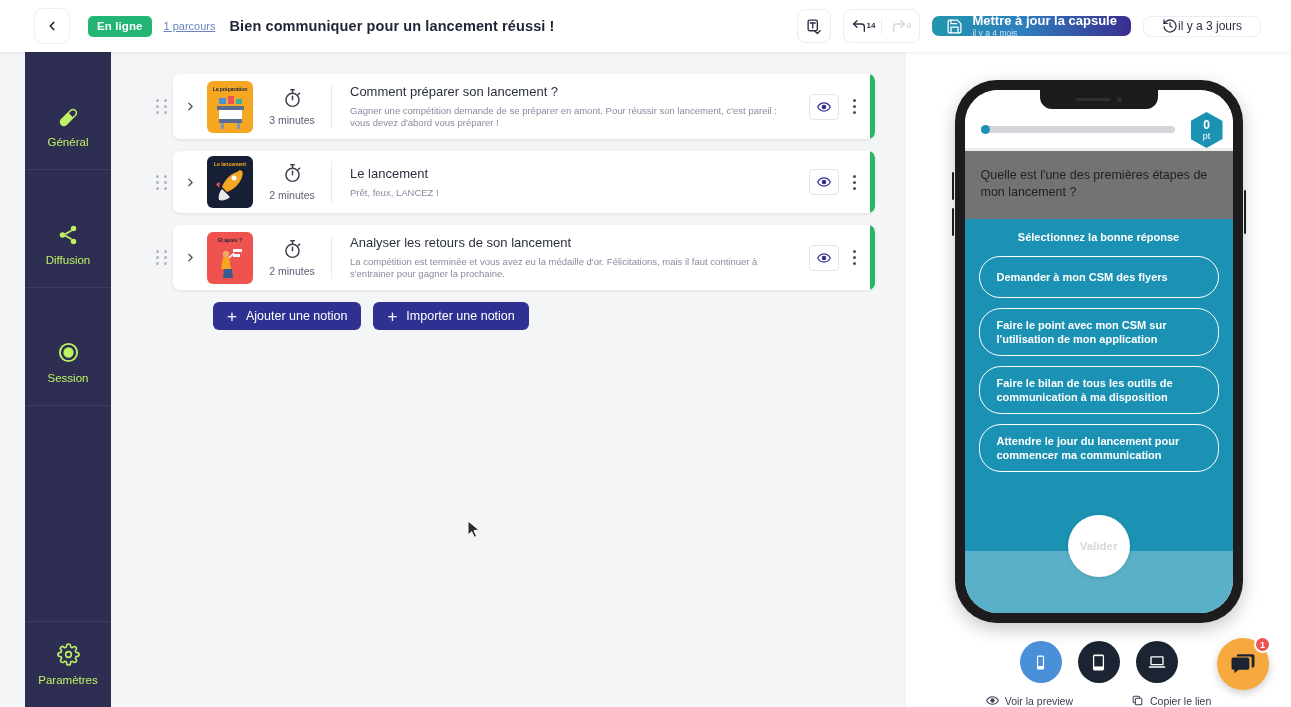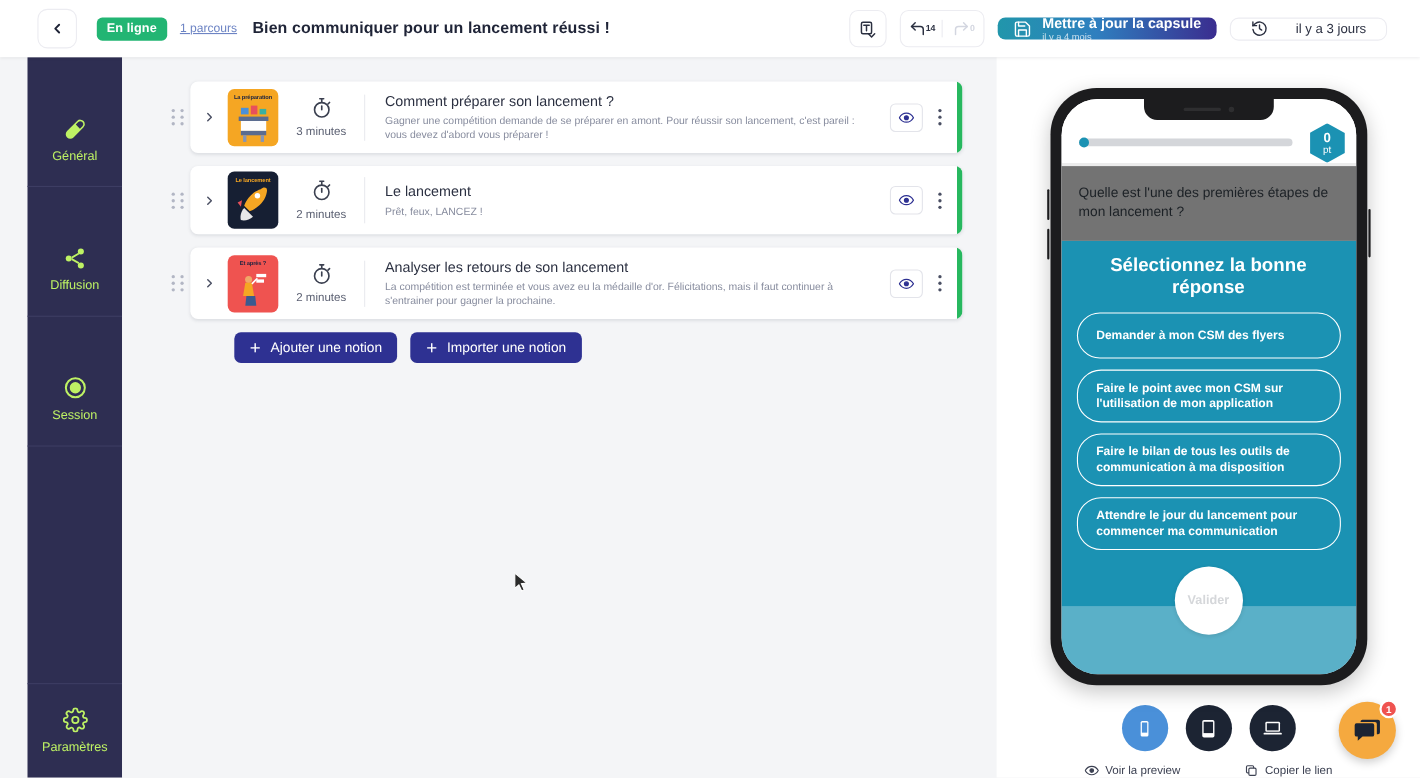--- a/index.html
+++ b/index.html
@@ -61,21 +61,21 @@
   .update-btn {
     height: 20px; min-width: 183px; border-radius: 7px;
     background: linear-gradient(90deg, #2196ab 0%, #2f7fbf 45%, #3a2d8f 100%);
     display: flex; align-items: center; gap: 9px; padding: 0 14px;
     cursor: pointer; color:#fff;
   }
   .update-btn .lbl { font-size: 13px; font-weight: 700; line-height: 14px; }
   .update-btn .sub { font-size: 8.5px; opacity: .75; line-height: 10px; }
   .history-btn {
     height: 21px; border-radius: 8px; background:#fff; border:1px solid #ececf1;
-    display:flex; align-items:center; gap:25px; padding: 0 18px; cursor:pointer;
+    display:flex; align-items:center; gap:0; padding: 0 18px; cursor:pointer;
     color:#2b3041; font-size: 12px;
   }
 
   
   .sidebar {
     position: absolute; left: 25px; top: 52px; width: 86px; height: 655px;
     background: #2e2e52; display: flex; flex-direction: column;
   }
   .side-item {
     height: 86px; display: flex; flex-direction: column; align-items: center;
@@ -203,21 +203,21 @@
   .ph-divider { height:3px; background:#ececec; flex:none;}
   .ph-question {
     background:#737373; padding: 16px 16px 18px; flex:none;
   }
   .ph-question p { font-size: 12.5px; color:#1c2126; line-height: 17px; }
   .ph-quiz {
     flex:1; background:#1b92b3; padding: 12px 14px 0; position:relative;
     display:flex; flex-direction:column;
   }
   .quiz-sub {
-    text-align:center; color:#fff; font-size: 17px; font-weight:600;
+    text-align:center; color:#fff; font-size: 11px; font-weight:600;
     margin-bottom: 13px;
   }
   .answer {
     border: 1.5px solid #ffffff; border-radius: 22px; color:#fff;
     font-size: 11px; font-weight: 700; line-height: 14px;
     padding: 9px 17px; margin-bottom: 10px; min-height:42px;
     display:flex; align-items:center; cursor:pointer;
   }
   .validate-zone {
     position:absolute; bottom:0; left:0; right:0; height: 62px;

